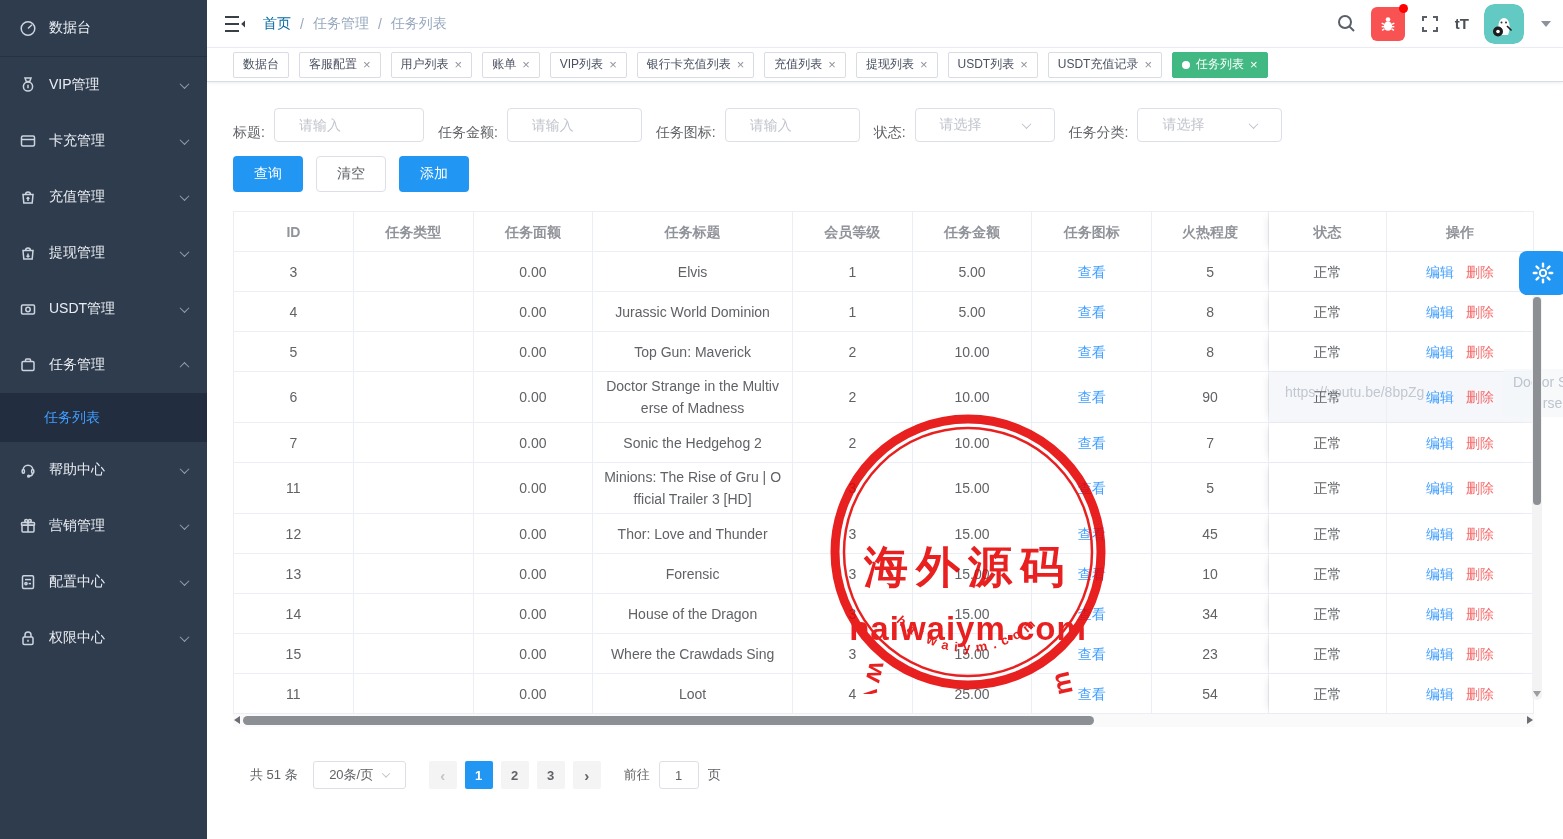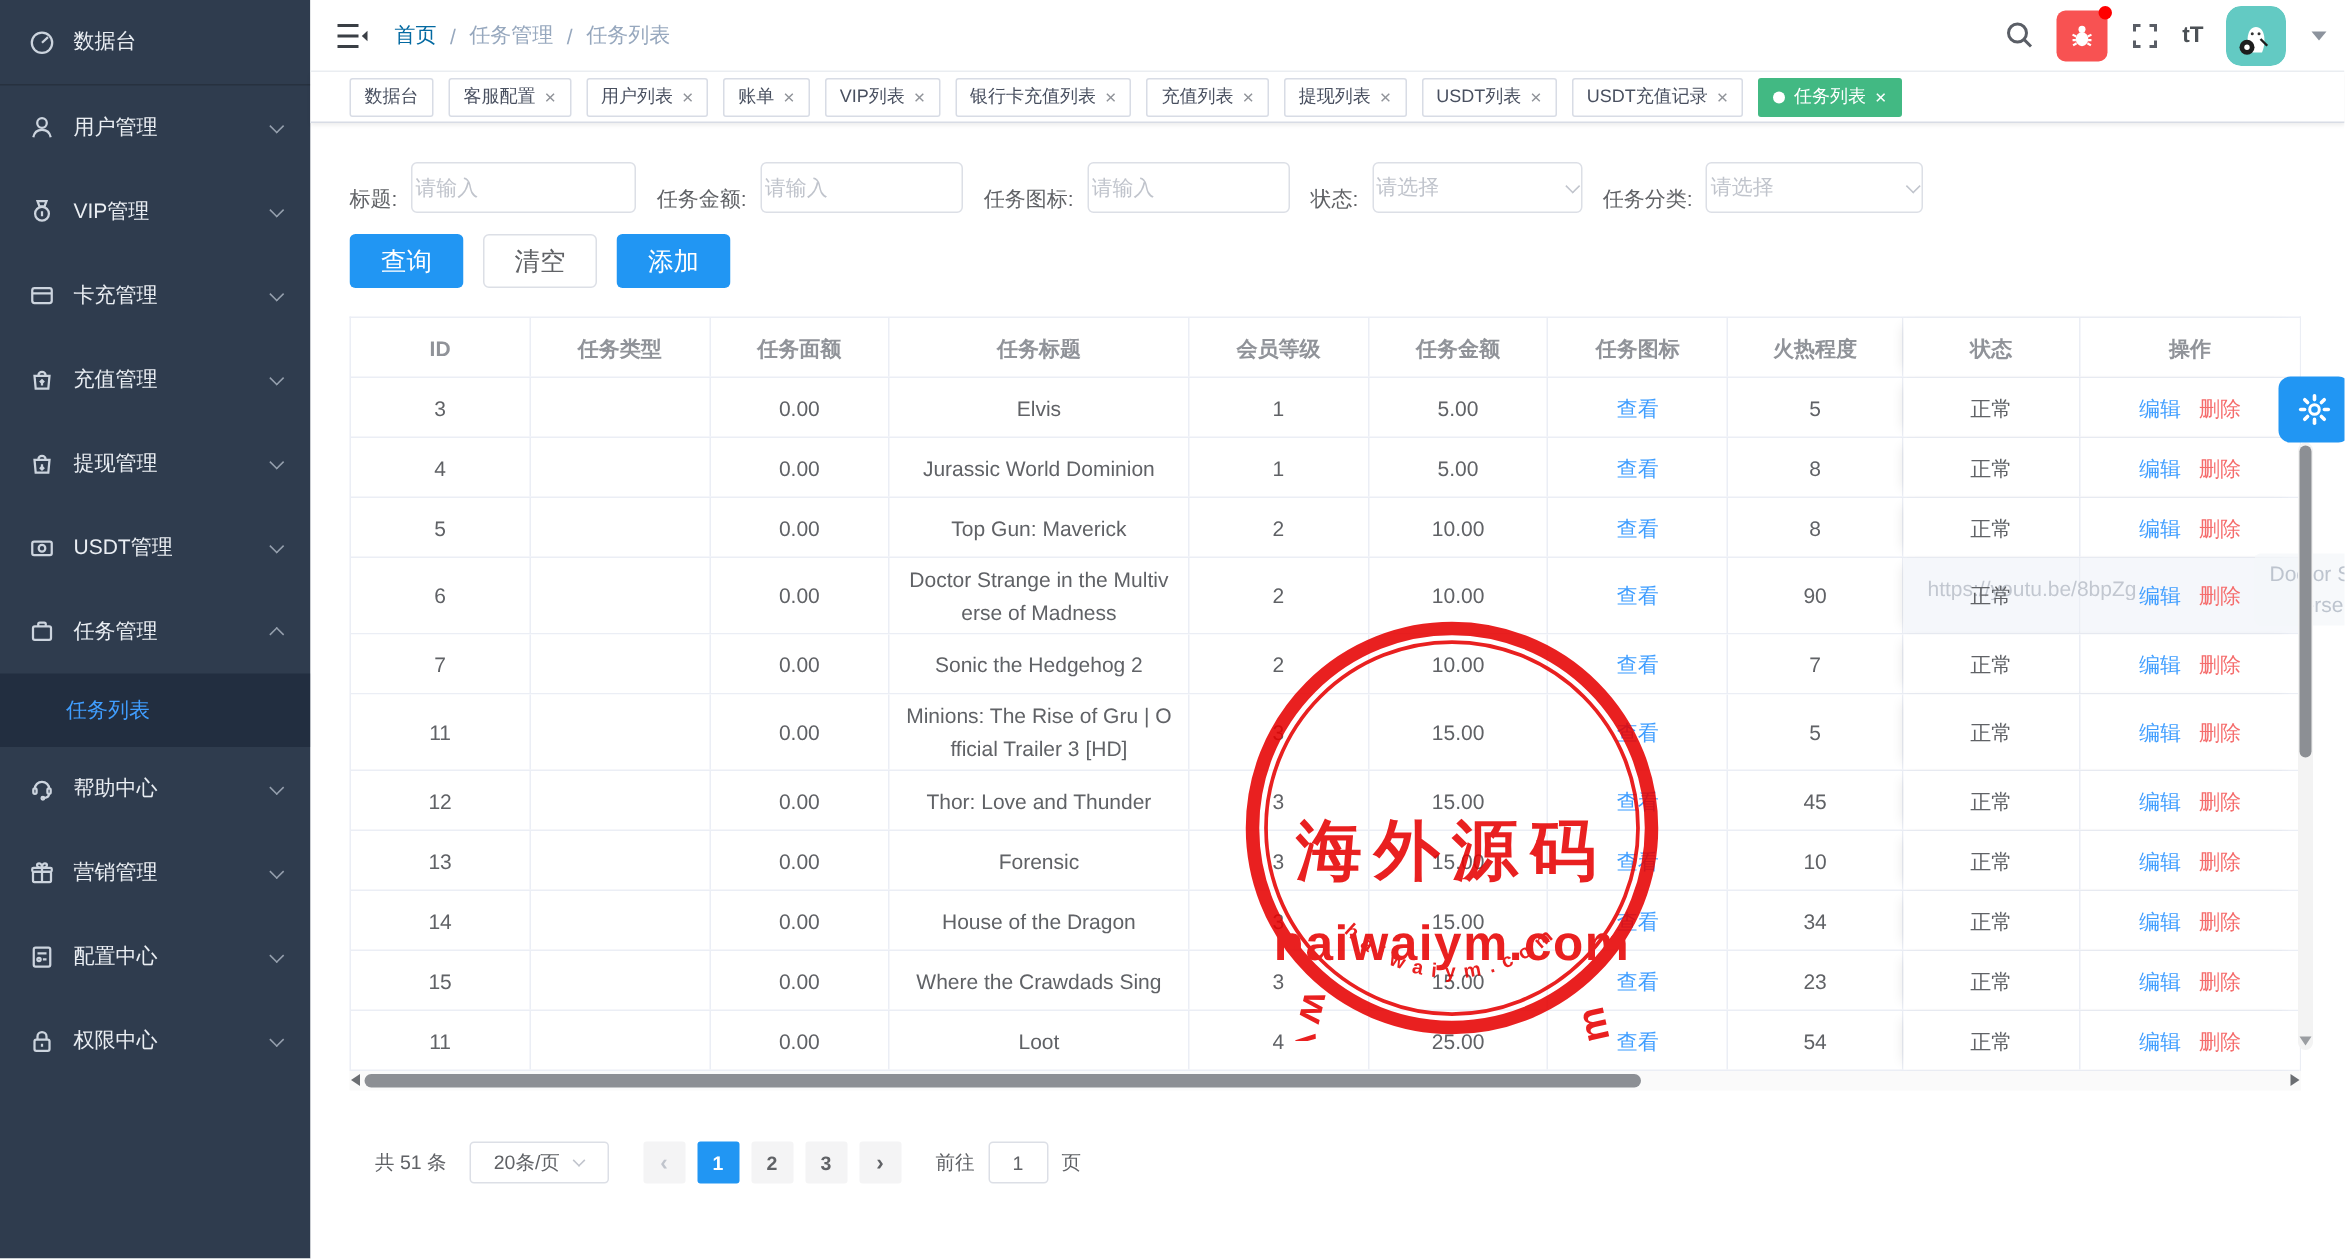--- a/index.html
+++ b/index.html
@@ -43,29 +43,29 @@
   .tag .x{margin-left:6px;color:#909399;font-size:13px;line-height:1}
   .tag.active{background:#42b983;border-color:#42b983;color:#fff}
   .tag.active .dot{display:inline-block}
   .tag.active .x{color:#fff}
 
   .content{position:relative;flex:1;padding:26px 29px 0 26px}
 
   .filter-row{display:flex;align-items:center}
   .fgroup{display:flex;align-items:flex-end;margin-right:14px}
   .fgroup .flabel{margin-right:9px;color:#606266;white-space:nowrap}
-  .ctl{height:34px;border:1px solid #dcdfe6;border-radius:4px;font-size:14px;color:#606266;padding:0 2px;font-family:inherit;outline:none;background:#fff}
+  .ctl{height:34px;border:1px solid #dcdfe6;border-radius:4px;font-size:14px;color:#606266;padding:0 24px;font-family:inherit;outline:none;background:#fff}
   .ctl::placeholder{color:#c0c4cc}
   .sel{display:flex;align-items:center;justify-content:space-between;cursor:pointer}
   .sel .ph{color:#c0c4cc}
   .sel .chev{border-color:#c0c4cc}
   .w150{width:150px}.w135{width:135px}.w140{width:140px}.w145{width:145px}
 
   .btn-row{margin-top:14px;display:flex;gap:13px}
-  .btn{height:36px;padding:0 20px;border-radius:4px;font-size:17px;display:inline-flex;align-items:center;cursor:pointer;border:1px solid transparent;font-family:Liberation Mono, monospace}
+  .btn{height:36px;padding:0 20px;border-radius:4px;font-size:14px;display:inline-flex;align-items:center;cursor:pointer;border:1px solid transparent;font-family:Liberation Mono, monospace}
   .btn.primary{background:#2196f3;color:#fff}
   .btn.plain{background:#fff;border-color:#dcdfe6;color:#606266}
 
   
   .tbl{margin-top:19px;width:1301px;border:1px solid #ebeef5;border-bottom:none;position:relative;background:#fff}
   .trow{display:flex;border-bottom:1px solid #ebeef5;background:#fff;min-height:40px}
   .tcell{display:flex;align-items:center;justify-content:center;text-align:center;border-right:1px solid #ebeef5;padding:3px 10px;font-size:14px;color:#606266;line-height:22px}
   .c0{width:120px}.c1{width:120px}.c2{width:120px}.c3{width:200px;word-break:break-all}
   .c4{width:120px}.c5{width:120px}.c6{width:120px}.c7{width:117px}
   .c8{width:118px}.c9{width:146px;border-right:none}
@@ -117,30 +117,20 @@
         <div class="side-item">
           <span class="icn">
             <svg width="18" height="18" viewBox="0 0 18 18" fill="none" stroke="currentColor" stroke-width="1.5">
               <circle cx="9" cy="9.5" r="6.8"></circle>
               <line x1="9" y1="9.5" x2="13" y2="5.8"></line>
             </svg>
           </span>
           <span class="lbl">数据台</span>
         </div>
         <div class="side-divider"></div>
-        <div class="side-item">
-          <span class="icn">
-            <svg width="18" height="18" viewBox="0 0 18 18" fill="none" stroke="currentColor" stroke-width="1.5">
-              <circle cx="9" cy="6" r="3.2"></circle>
-              <path d="M3.2 15.5c.6-3.4 2.8-5 5.8-5s5.2 1.6 5.8 5"></path>
-            </svg>
-          </span>
-          <span class="lbl">用户管理</span>
-          <span class="caret chev down"></span>
-        </div>
         <div class="side-item">
           <span class="icn">
             <svg width="18" height="18" viewBox="0 0 18 18" fill="none" stroke="currentColor" stroke-width="1.5">
               <path d="M6 2h6l-1.3 3.6H7.3z"></path>
               <circle cx="9" cy="10.5" r="4.6"></circle>
               <line x1="9" y1="8.8" x2="9" y2="12.2"></line>
             </svg>
           </span>
           <span class="lbl">VIP管理</span>
           <span class="caret chev down"></span>

